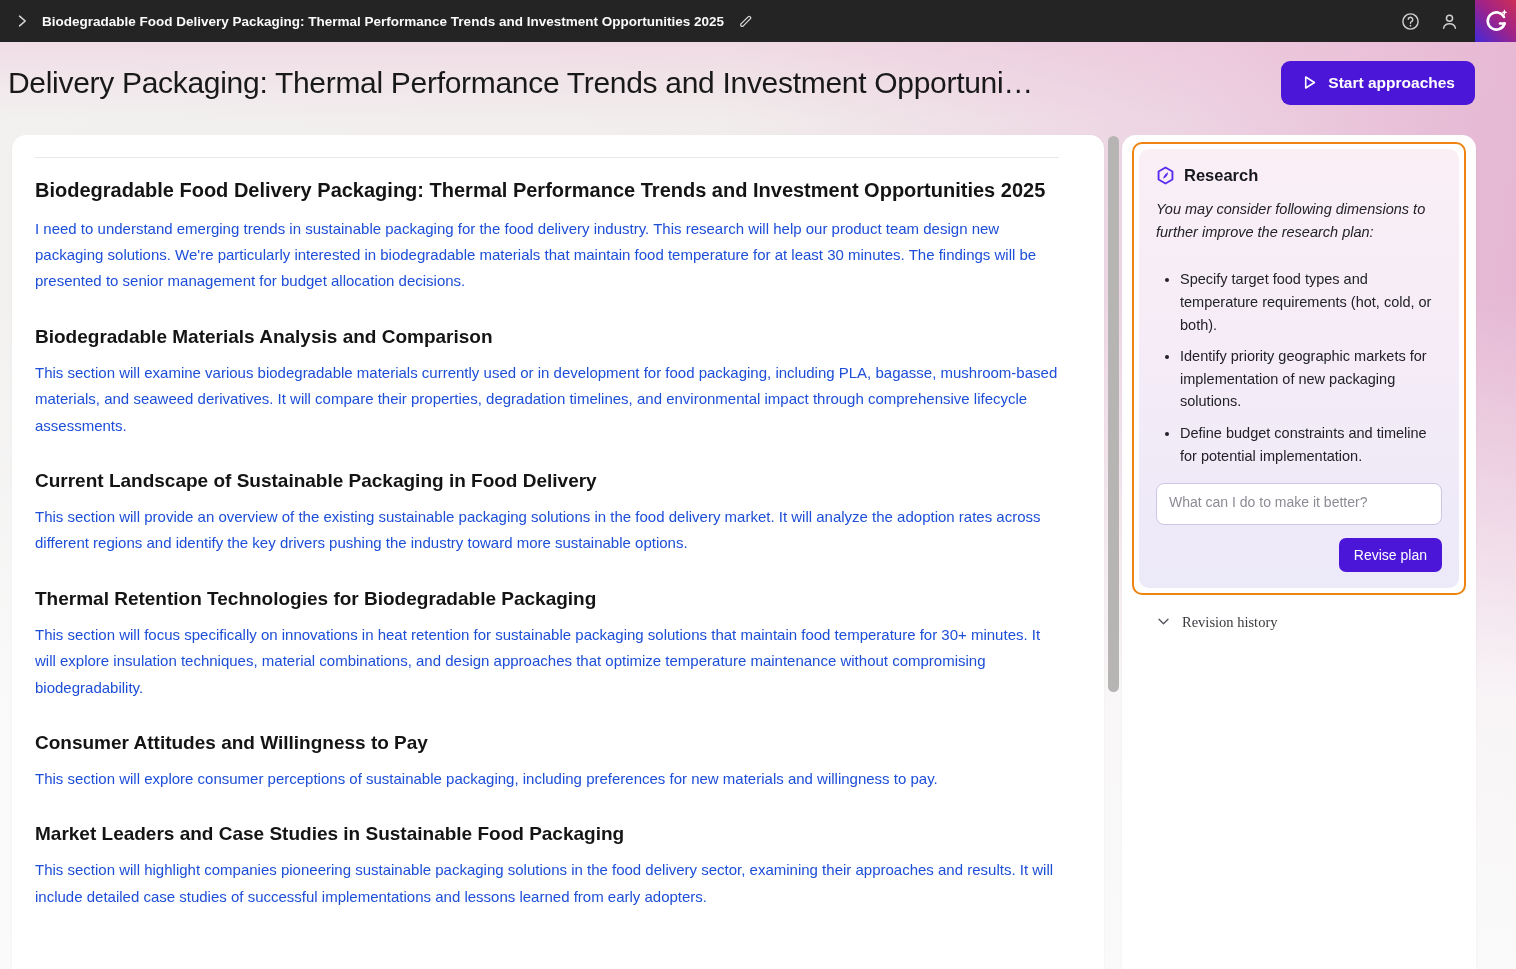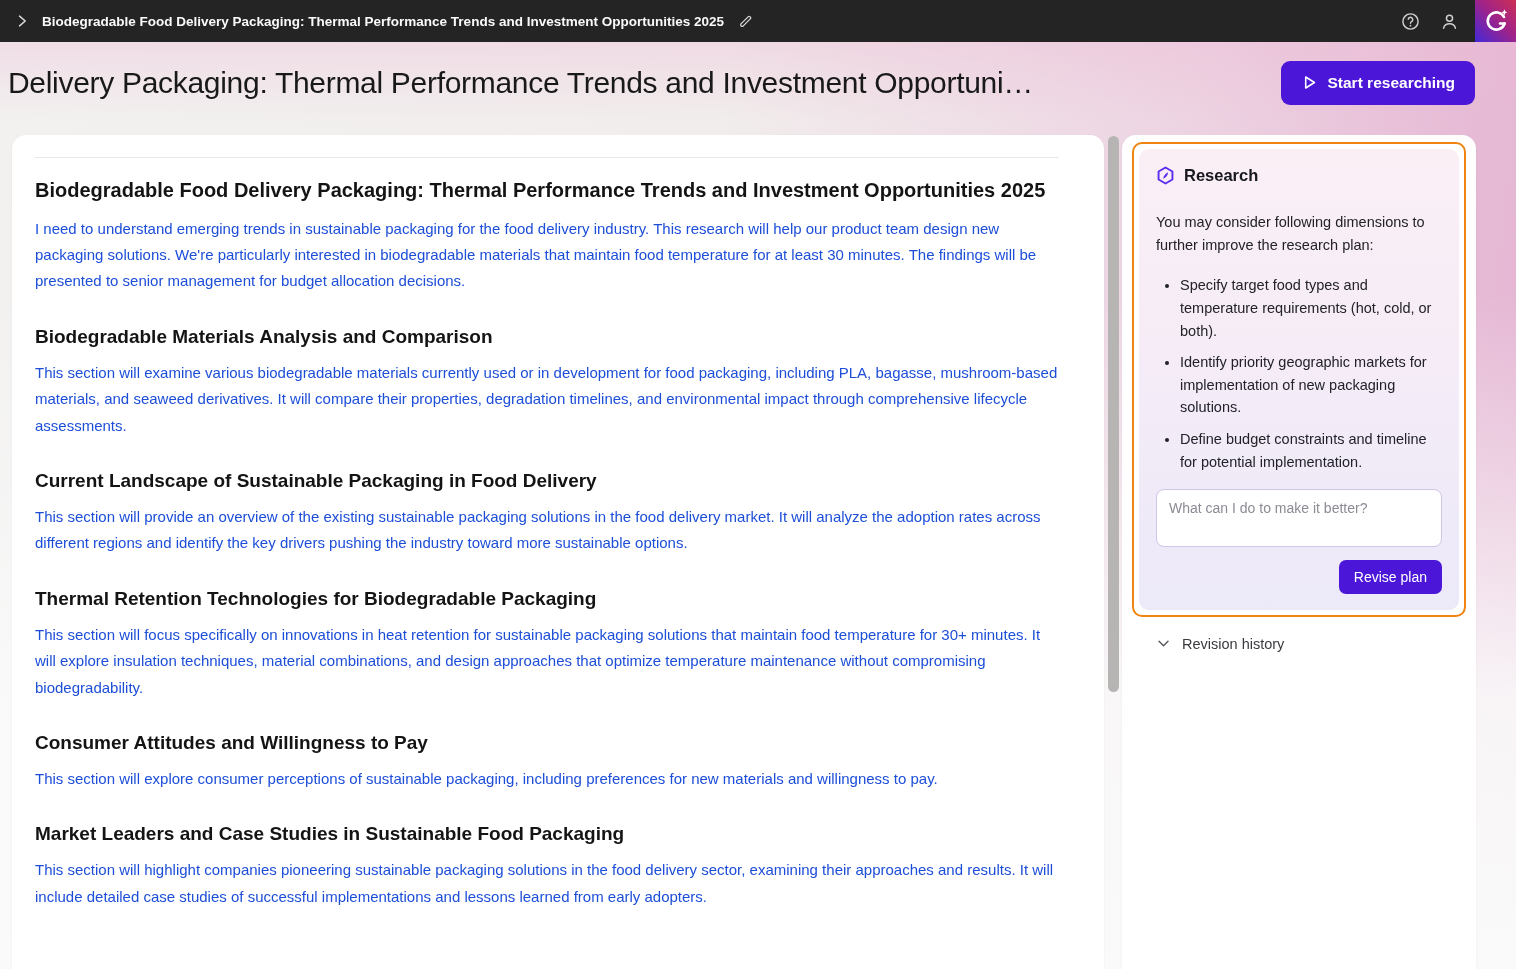--- a/index.html
+++ b/index.html
@@ -101,43 +101,43 @@
     border: 2.5px solid var(--panel_border);
     border-radius: 10px;
     padding: 5px;
     background: #fff;
   }
   .research-inner {
     border-radius: 10px;
     background: linear-gradient(180deg, #faeff5 0%, #f5ecf7 45%, #ece9f9 100%);
     padding: 17px 17px 16px 17px;
   }
-  .research-header { display: flex; align-items: center; gap: 9px; margin-bottom: 26px; }
+  .research-header { display: flex; align-items: center; gap: 9px; margin-bottom: 13px; }
   .research-header .label { font-size: 16.5px; font-weight: 700; color: #17171f; }
-  .research-intro { font-size: 14.5px; line-height: 1.6; color: #222228; margin: 0 0 17px 0; }
+  .research-intro { font-size: 14.5px; line-height: 1.6; color: #222228; margin: 0 0 24px 0; font-style: italic; }
   .research-list { margin: 0 0 16px 0; padding-left: 24px; }
   .research-list li { font-size: 14.5px; line-height: 1.56; color: #222228; margin-bottom: 9px; }
   .research-list li:last-child { margin-bottom: 8px; }
   .revise-input {
-    display: block; width: 100%; height: 58px;
+    display: block; width: 100%; height: 42px;
     border: 1px solid #cdc6e6; border-radius: 8px;
     background: #fff; resize: none;
     font-family: inherit; font-size: 14px; color: #222;
     padding: 10px 12px; margin-bottom: 13px; outline: none;
   }
   .revise-input::placeholder { color: #8b8b95; }
   .revise-row { text-align: right; }
   .revise-btn {
     background: var(--accent); color: #fff; border: none;
     border-radius: 7px; font-family: inherit;
     font-size: 14px; font-weight: 400; padding: 9px 15px; cursor: pointer;
   }
   .revision-history {
     display: flex; gap: 11px;
-    margin: 19px 0 0 24px; cursor: pointer;
+    margin: 19px 0 0 24px; cursor: pointer; font-family: Liberation Serif, serif;
   }
   .revision-history .label { font-size: 14.5px; color: #3a3a40; }
 
   svg { display: block; }
 </style>
 </head>
 <body>
 
 <div class="topbar">
   <span class="icon-btn">
@@ -175,21 +175,21 @@
     </svg>
   </span>
 </div>
 
 <div class="page-header">
   <div class="page-title">Delivery Packaging: Thermal Performance Trends and Investment Opportuni…</div>
   <button class="start-btn">
     <svg width="17" height="17" viewBox="0 0 18 18" fill="none" stroke="#fff" stroke-width="1.7" stroke-linejoin="round">
         <path d="M5 3.2 L14.2 9 L5 14.8 Z"></path>
       </svg>
-    <span>Start researching</span>
+    <span>Start approaches</span>
   </button>
 </div>
 
 <div class="main-card">
   <hr class="divider">
 
   <div class="topic">
     <h1>Biodegradable Food Delivery Packaging: Thermal Performance Trends and Investment Opportunities 2025</h1>
     <p>I need to understand emerging trends in sustainable packaging for the food delivery industry. This research will help our product team design new packaging solutions. We're particularly interested in biodegradable materials that maintain food temperature for at least 30 minutes. The findings will be presented to senior management for budget allocation decisions.</p>
   </div>

